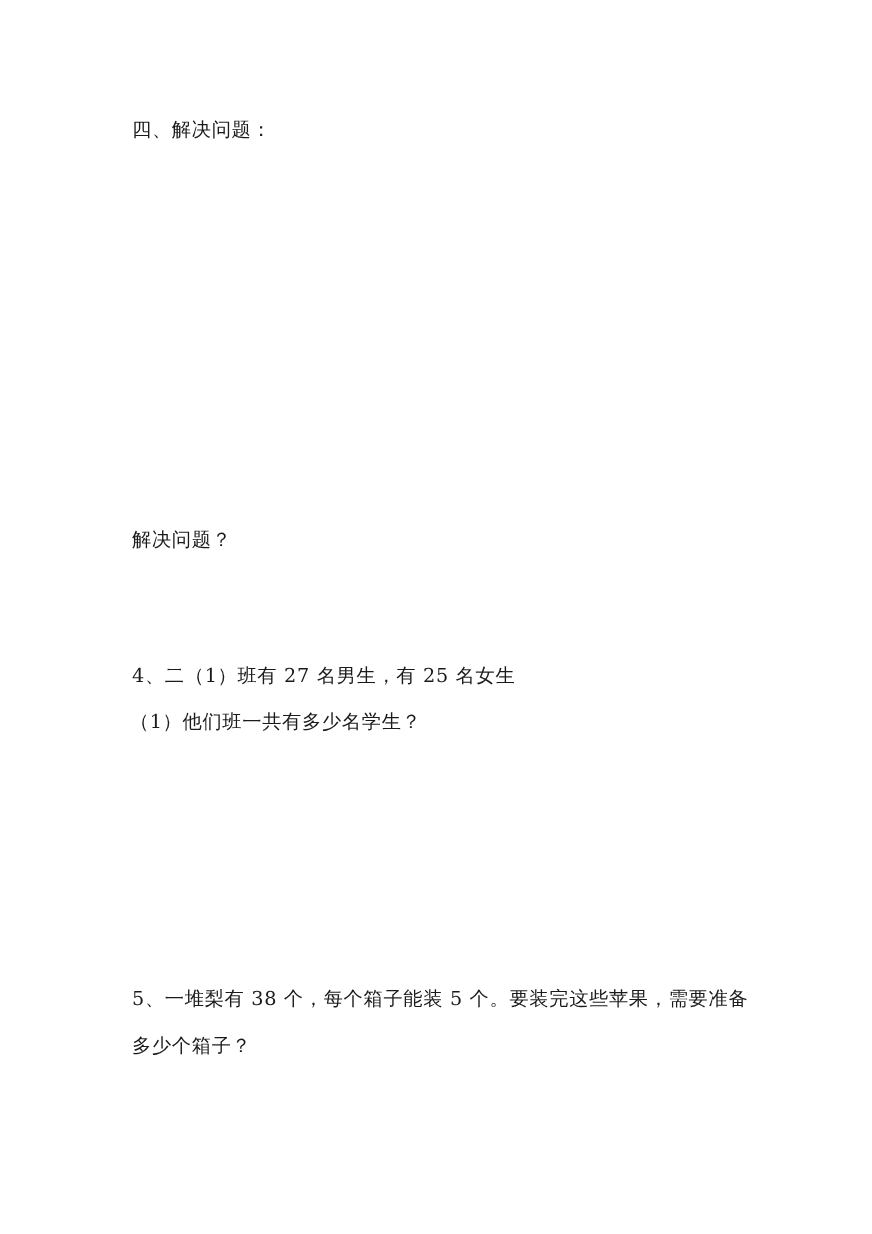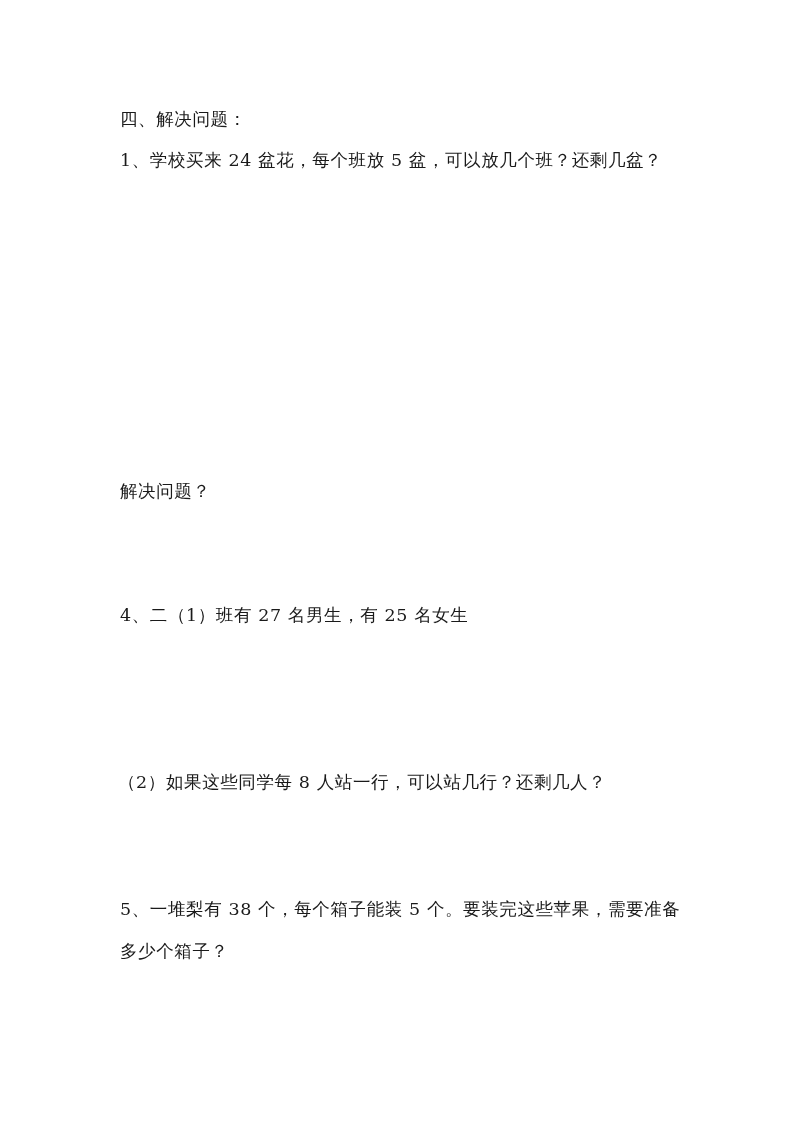--- a/index.html
+++ b/index.html
@@ -32,24 +32,23 @@
     }
     .sub { left: 118px; }
   </style>
 </head>
 <body>
 
 <div class="page">
 
   <div class="line" style="top:108px;">四、解决问题：</div>
 
-  <div class="line" style="top:149px;">1、学校买来 24 盆花，每个班放 5 盆，可以放几个班？还剩几盆？</div>
 
 
   <div class="line" style="top:480px;">解决问题？</div>
 
   <div class="line" style="top:604px;">4、二（1）班有 27 名男生，有 25 名女生</div>
-  <div class="line sub" style="top:771px;">（2）如果这些同学每 8 人站一行，可以站几行？还剩几人？</div>
+  <div class="line sub" style="top:646px;">（1）他们班一共有多少名学生？</div>
 
   <div class="line" style="top:898px;">5、一堆梨有 38 个，每个箱子能装 5 个。要装完这些苹果，需要准备</div>
   <div class="line" style="top:940px;">多少个箱子？</div>
 
 </div>
 
 </body></html>

